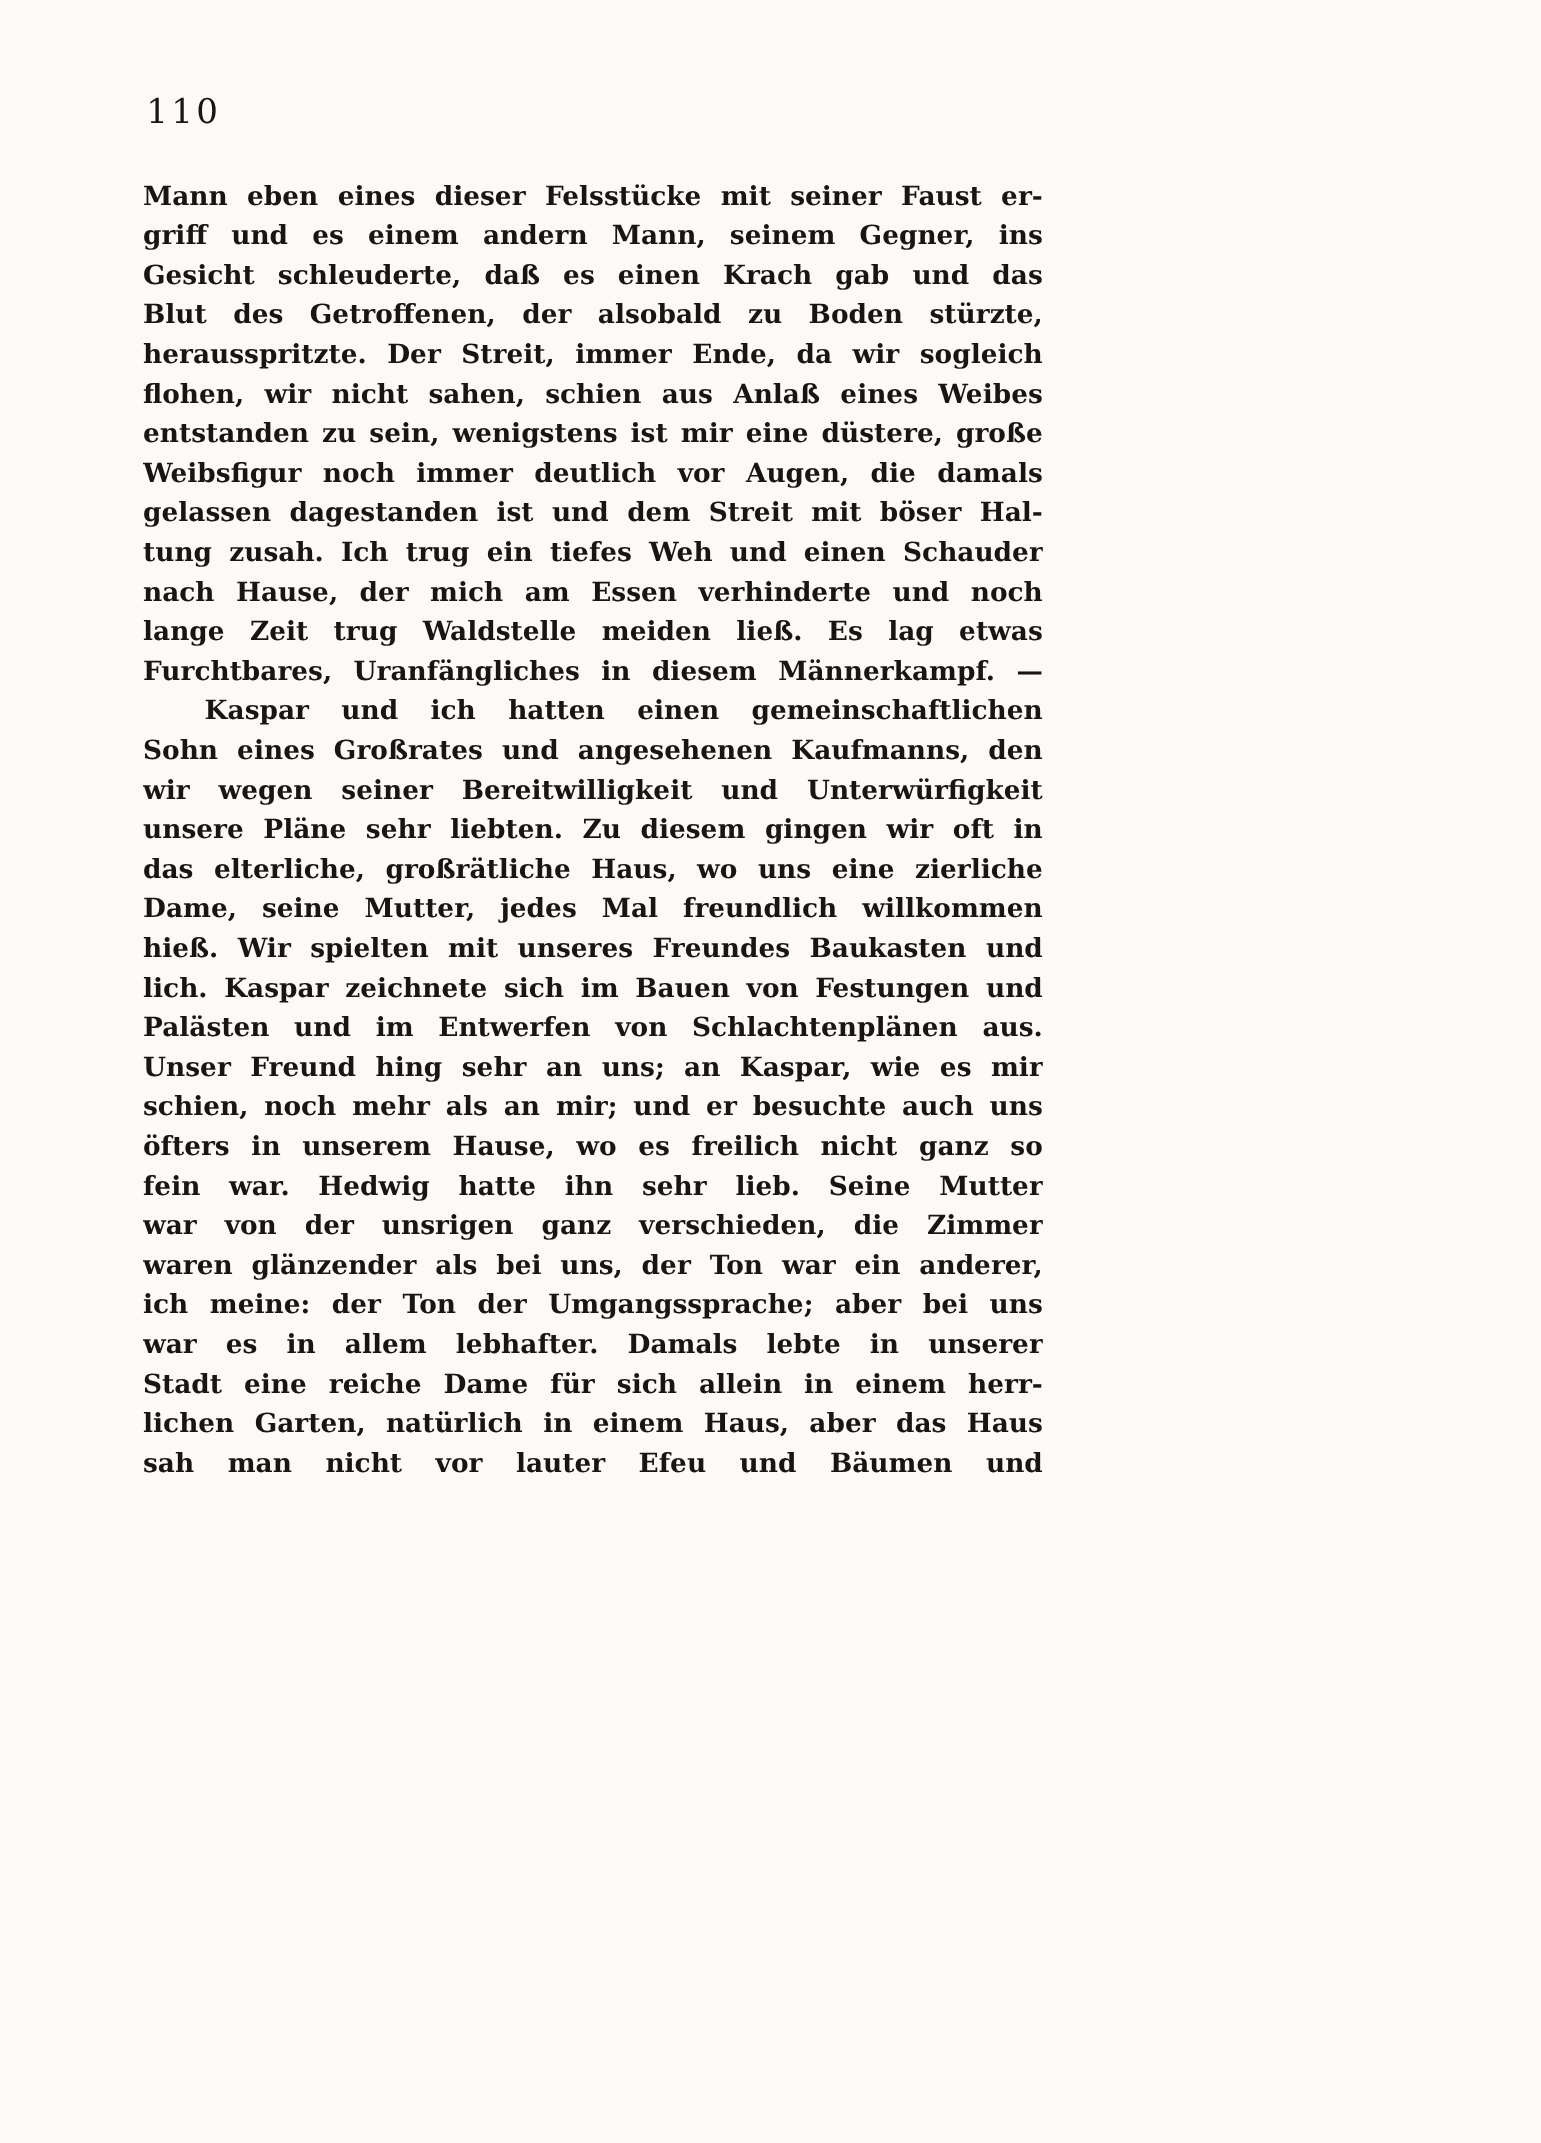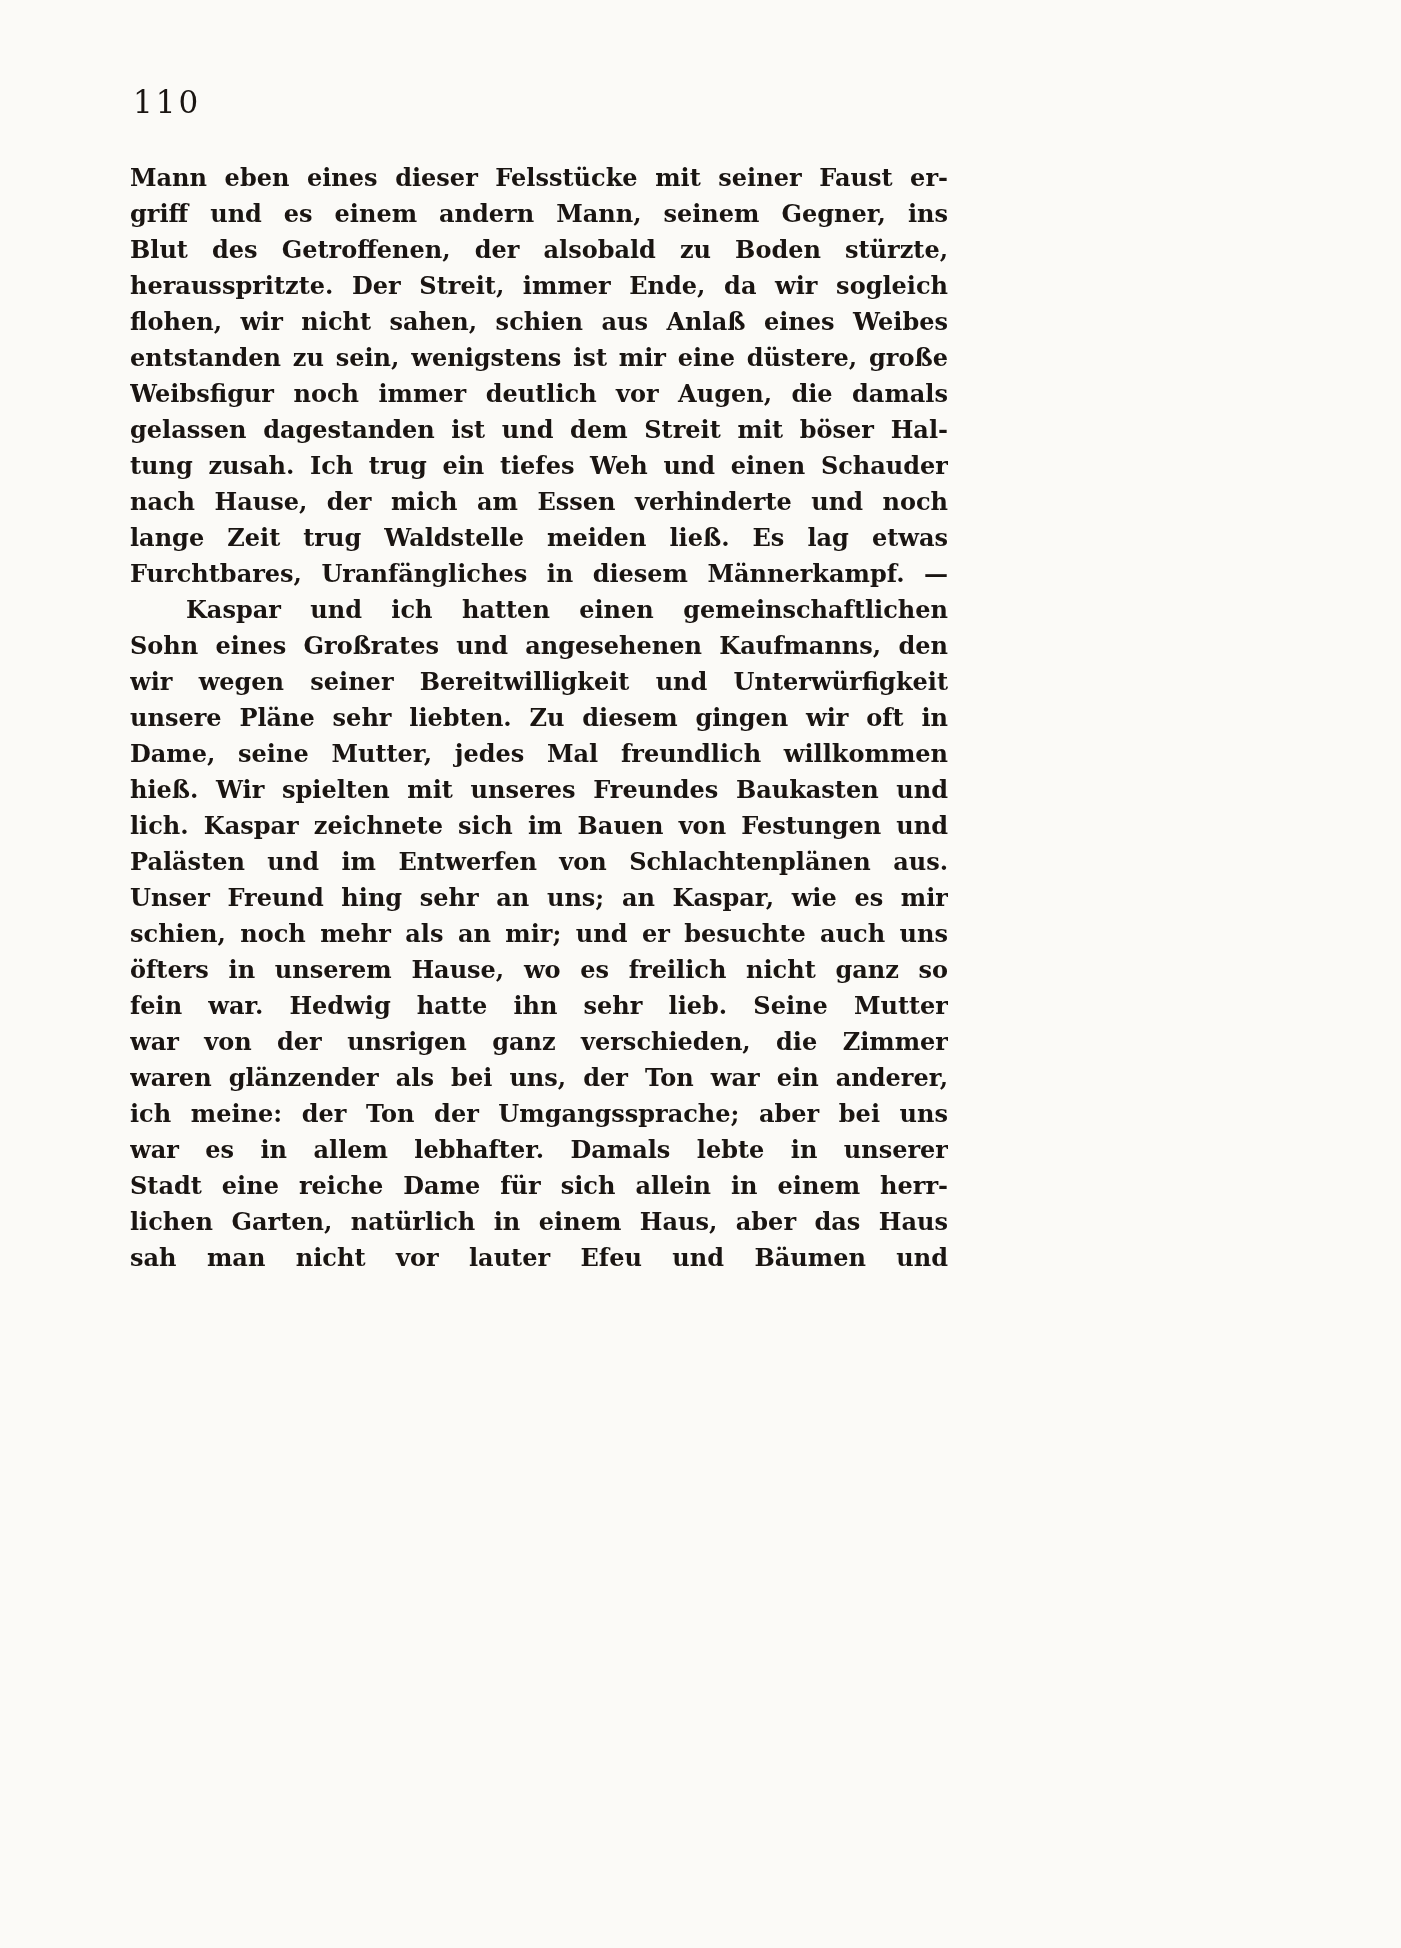--- a/index.html
+++ b/index.html
@@ -54,36 +54,38 @@
 </style>
 </head>
 <body style="background: rgb(251, 250, 247);">
 
 <div class="page" style="background: rgb(251, 250, 247); color: rgb(26, 21, 18);">
   <div class="page-number">110</div>
   <div class="text-block" id="text-block">
       <div class="paragraph">
         <div class="line">Mann eben eines dieser Felsstücke mit seiner Faust er-</div>
         <div class="line">griff und es einem andern Mann, seinem Gegner, ins</div>
+        <div class="line">Gesicht schleuderte, daß es einen Krach gab und das</div>
         <div class="line">Blut des Getroffenen, der alsobald zu Boden stürzte,</div>
         <div class="line">herausspritzte. Der Streit, immer Ende, da wir sogleich</div>
         <div class="line">flohen, wir nicht sahen, schien aus Anlaß eines Weibes</div>
         <div class="line">entstanden zu sein, wenigstens ist mir eine düstere, große</div>
         <div class="line">Weibsfigur noch immer deutlich vor Augen, die damals</div>
         <div class="line">gelassen dagestanden ist und dem Streit mit böser Hal-</div>
         <div class="line">tung zusah. Ich trug ein tiefes Weh und einen Schauder</div>
         <div class="line">nach Hause, der mich am Essen verhinderte und noch</div>
         <div class="line">lange Zeit trug Waldstelle meiden ließ. Es lag etwas</div>
         <div class="line">Furchtbares, Uranfängliches in diesem Männerkampf. —</div>
       </div>
       <div class="paragraph">
         <div class="line indent">Kaspar und ich hatten einen gemeinschaftlichen Freund,</div>
         <div class="line">Sohn eines Großrates und angesehenen Kaufmanns, den</div>
         <div class="line">wir wegen seiner Bereitwilligkeit und Unterwürfigkeit gegen</div>
         <div class="line">unsere Pläne sehr liebten. Zu diesem gingen wir oft in</div>
+        <div class="line">das elterliche, großrätliche Haus, wo uns eine zierliche</div>
         <div class="line">Dame, seine Mutter, jedes Mal freundlich willkommen</div>
         <div class="line">hieß. Wir spielten mit unseres Freundes Baukasten und</div>
         <div class="line">lich. Kaspar zeichnete sich im Bauen von Festungen und</div>
         <div class="line">Palästen und im Entwerfen von Schlachtenplänen aus.</div>
         <div class="line">Unser Freund hing sehr an uns; an Kaspar, wie es mir</div>
         <div class="line">schien, noch mehr als an mir; und er besuchte auch uns</div>
         <div class="line">öfters in unserem Hause, wo es freilich nicht ganz so</div>
         <div class="line">fein war. Hedwig hatte ihn sehr lieb. Seine Mutter</div>
         <div class="line">war von der unsrigen ganz verschieden, die Zimmer</div>
         <div class="line">waren glänzender als bei uns, der Ton war ein anderer,</div>

